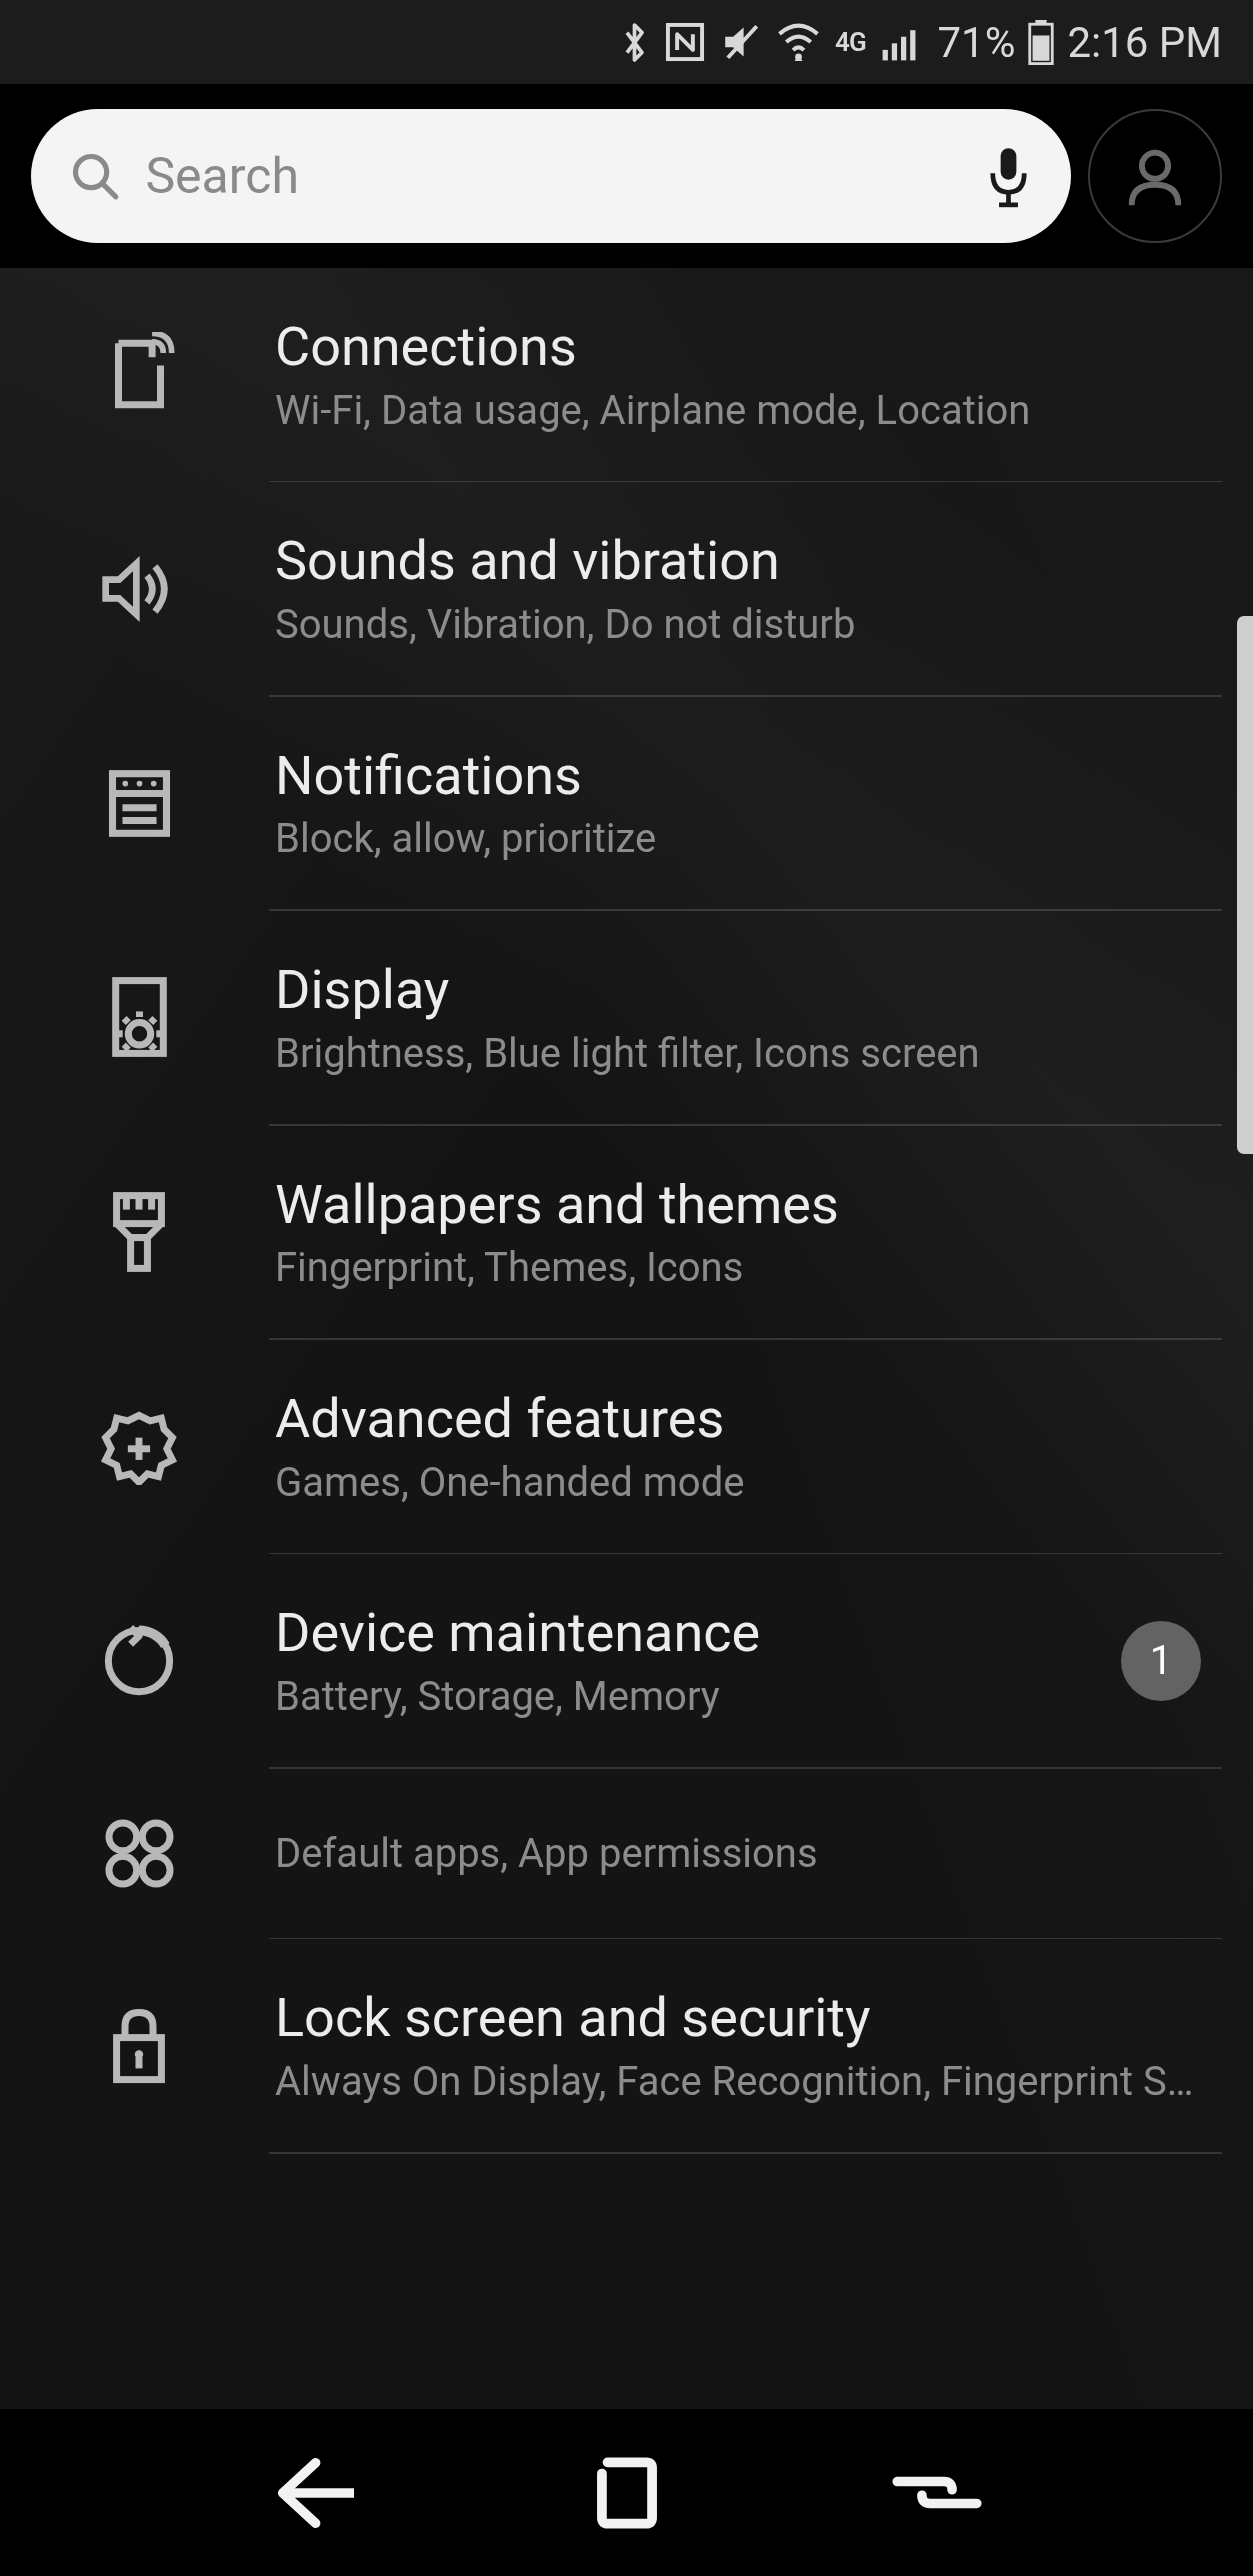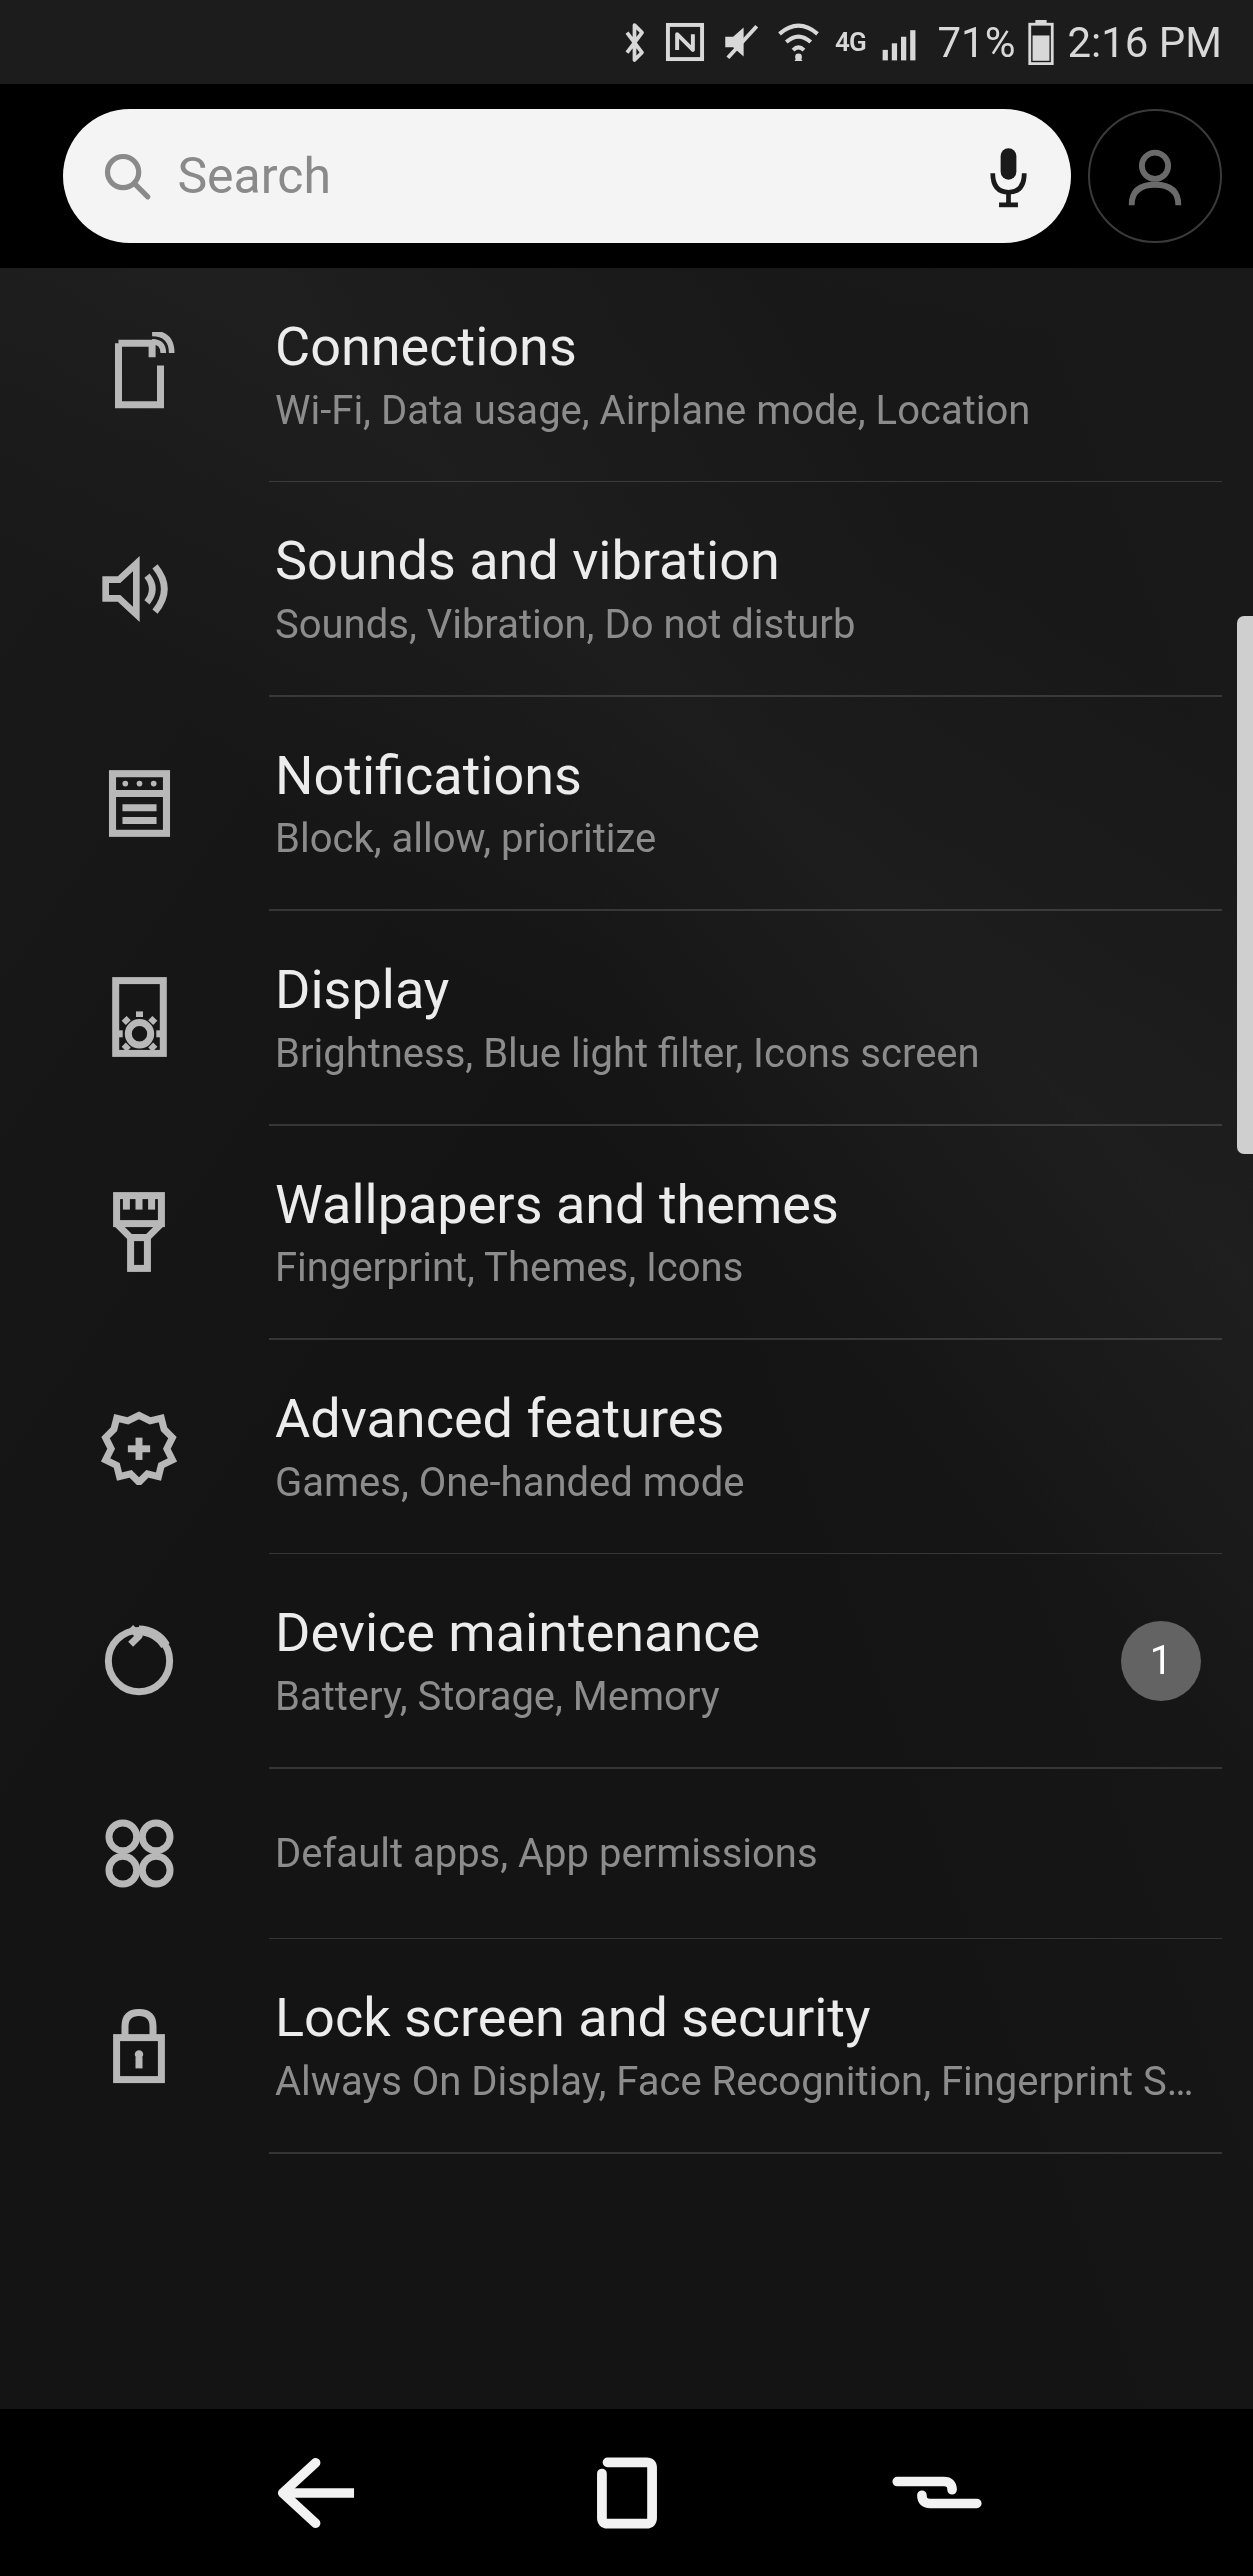--- a/index.html
+++ b/index.html
@@ -41,21 +41,20 @@
     gap: 11px;
   }
   
   .header-row {
     height: 184px;
     background: #000;
     display: flex;
     align-items: center;
     padding: 0 31px;
     gap: 17px;
-    margin-left: 32px;
   }
   .search-bar {
     flex: 1;
     height: 134px;
     background: #f4f4f4;
     border-radius: 67px;
     display: flex;
     align-items: center;
     padding: 0 38px;
   }

